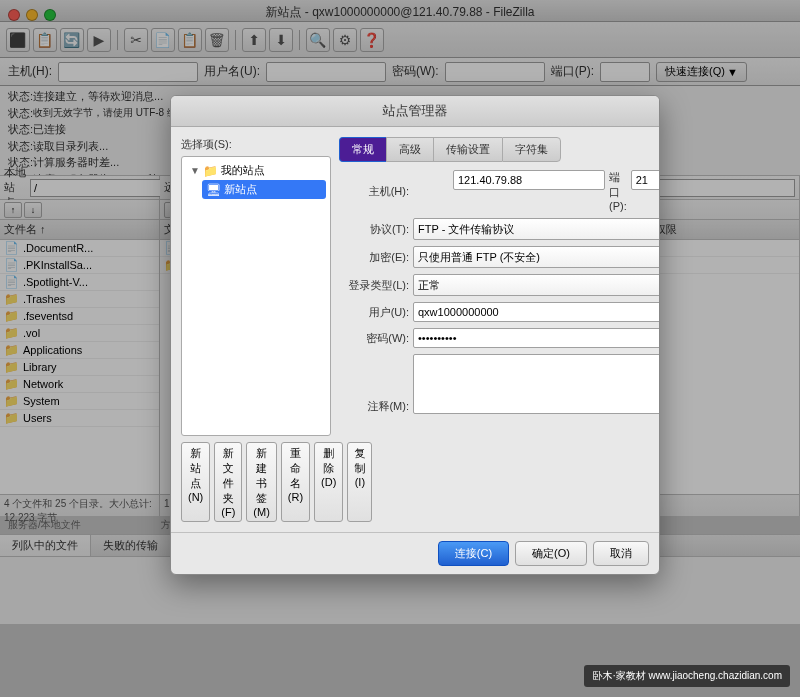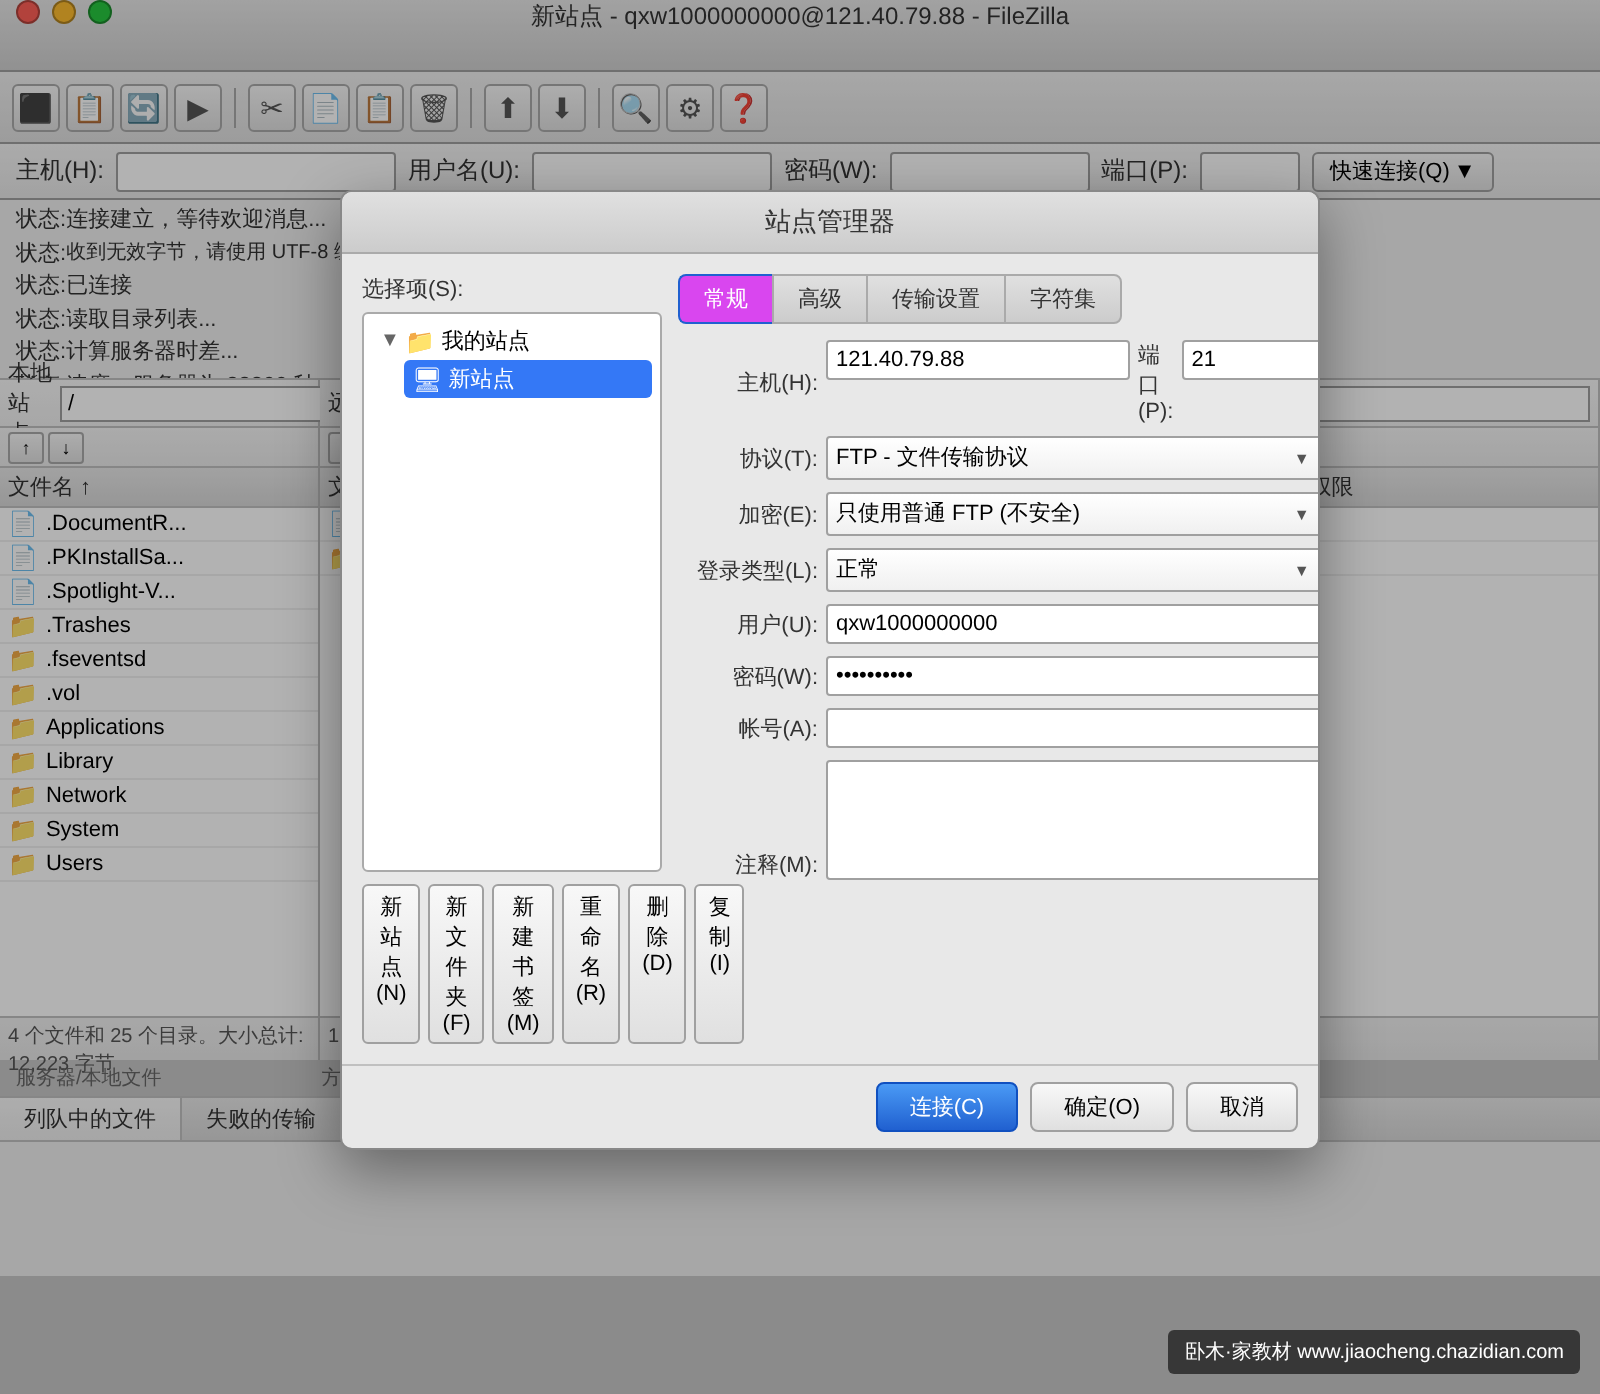--- a/index.html
+++ b/index.html
@@ -9,23 +9,23 @@
       background: #c8c8c8;
       width: 800px;
       height: 697px;
       overflow: hidden;
       position: relative;
     }
 
     
     .title-bar {
       background: linear-gradient(to bottom, #e8e8e8, #d0d0d0);
-      height: 36px;
-      display: flex;
-      align-items: flex-start;
+      height: 22px;
+      display: flex;
+      align-items: flex-end;
       justify-content: center;
       border-bottom: 1px solid #a0a0a0;
       position: relative;
     }
     .title-bar-buttons {
       position: absolute;
       left: 8px;
       display: flex;
       gap: 6px;
     }
@@ -371,21 +371,21 @@
       font-size: 11px;
       border: 1px solid #aaa;
       background: linear-gradient(to bottom, #e0e0e0, #cccccc);
       cursor: pointer;
       color: #333;
       border-right: none;
     }
     .dlg-tab:first-child { border-radius: 4px 0 0 4px; }
     .dlg-tab:last-child { border-radius: 0 4px 4px 0; border-right: 1px solid #aaa; }
     .dlg-tab.active {
-      background: #d946ef;
+      background: #4c1d95;
       color: white;
       border-color: #2060d0;
     }
 
     .form-row {
       display: flex;
       align-items: center;
       margin-bottom: 6px;
       gap: 4px;
     }
@@ -433,20 +433,21 @@
       pointer-events: none;
     }
     .form-select-wrap .form-select {
       width: 100%;
       padding-right: 20px;
     }
     .form-input-host-port {
       display: flex;
       gap: 4px;
       flex: 1;
+      margin-left: 40px;
     }
     .port-label {
       font-size: 11px;
       color: #333;
     }
 
     .comment-box {
       flex: 1;
       height: 60px;
       border: 1px solid #a0a0a0;
@@ -763,24 +764,20 @@
       <div class="form-row">
         <span class="form-label">用户(U):</span>
         <input class="form-input" type="text" value="qxw1000000000" style="">
       </div>
 
       <div class="form-row">
         <span class="form-label">密码(W):</span>
         <input class="form-input" type="password" value="••••••••••" style="">
       </div>
 
-      <div class="form-row">
-        <span class="form-label">帐号(A):</span>
-        <input class="form-input" type="text" style="">
-      </div>
 
       <div class="form-row" style="align-items:flex-end;">
         <span class="form-label" style="padding-top:4px;">注释(M):</span>
         <textarea class="comment-box" style=""></textarea>
       </div>
     </div>
   </div>
 
   <div class="dialog-footer">
     <button class="footer-btn primary">连接(C)</button>

